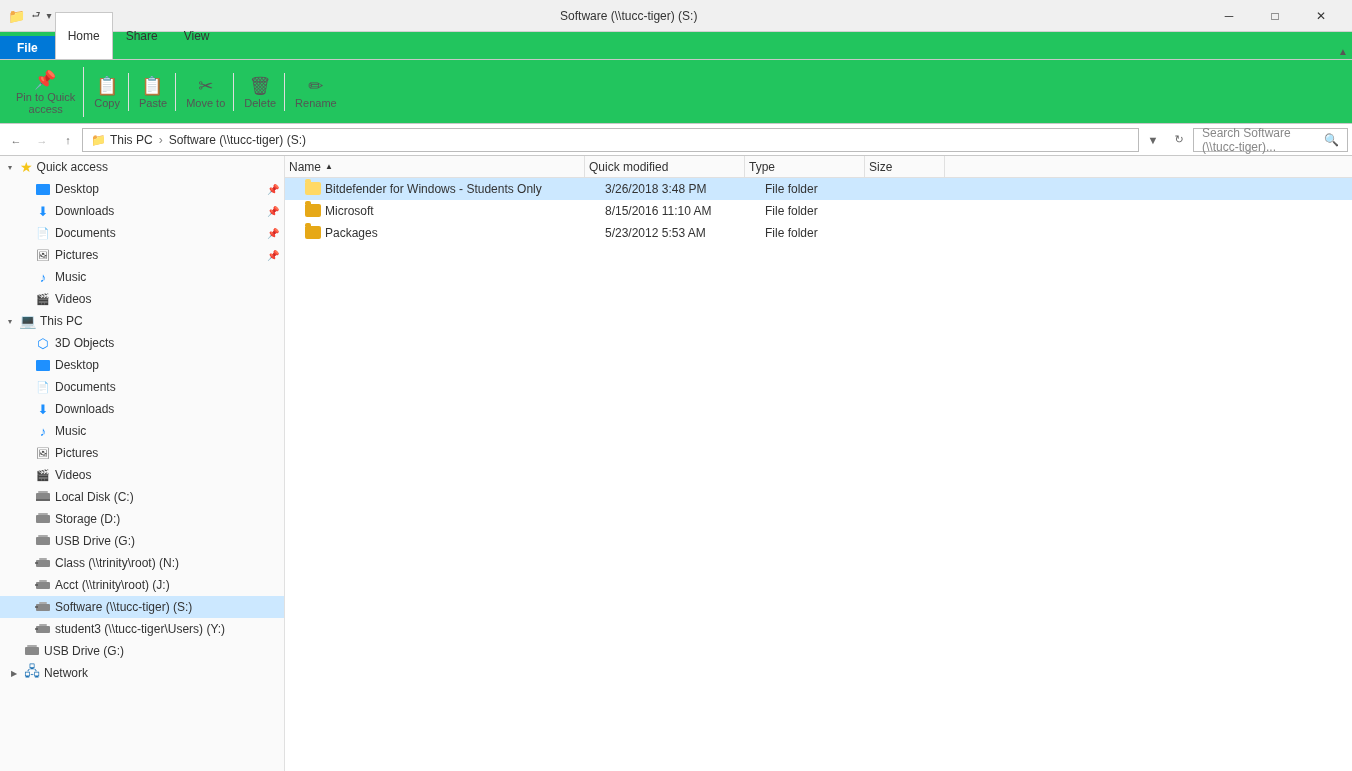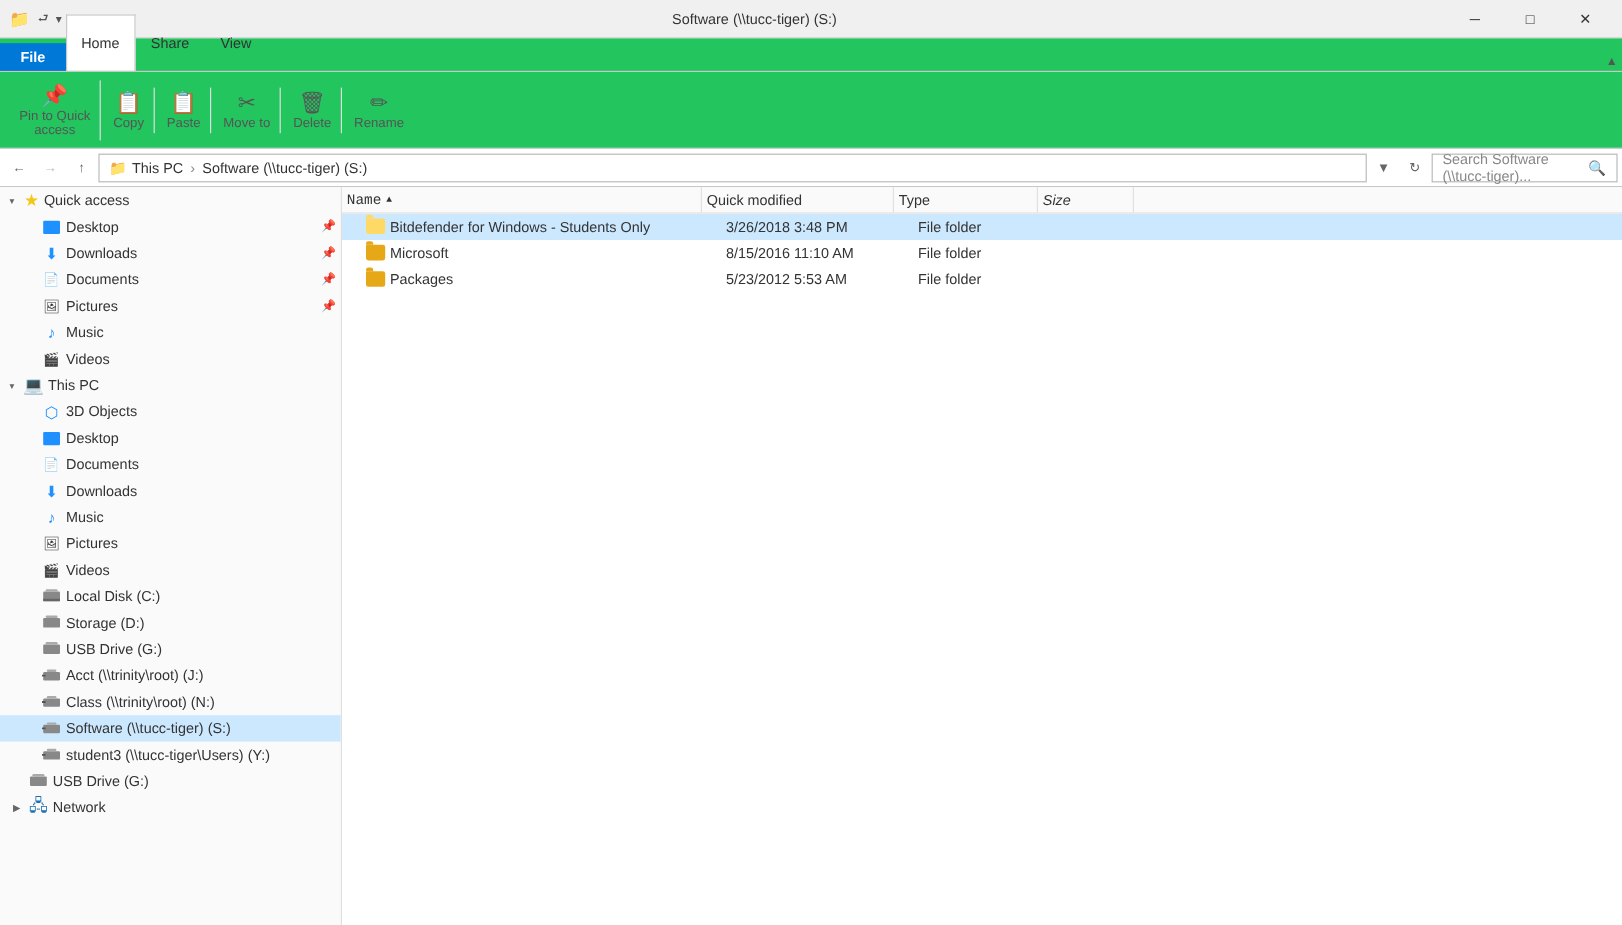--- a/index.html
+++ b/index.html
@@ -152,24 +152,24 @@
     }
     .col-header {
       display: flex; align-items: center; height: 100%;
       padding: 0 4px;
       font-size: 12px;
       cursor: pointer;
       color: #333;
       border-right: 1px solid #e0e0e0;
       white-space: nowrap;
     }
-    .col-name { width: 300px; font-family: Liberation Mono, monospace; }
+    .col-name { width: 300px; }
     .col-date { width: 160px; }
     .col-type { width: 120px; text-align: center; }
-    .col-size { width: 80px; font-style: italic; }
+    .col-size { width: 80px; }
     .col-sort-icon { margin-left: 4px; font-size: 8px; }
 
     .file-row {
       display: flex;
       align-items: center;
       height: 22px;
       cursor: pointer;
       border-bottom: 1px solid transparent;
     }
     .file-row.selected { background: #cce8ff; }
@@ -413,31 +413,31 @@
       <span>USB Drive (G:)</span>
     </div>
     <div class="sidebar-item indent-1">
       <span class="sidebar-icon">
         <svg width="16" height="14" viewBox="0 0 16 14">
             <rect x="1" y="4" width="14" height="7" fill="#888" rx="1"></rect>
             <rect x="4" y="2" width="8" height="2" fill="#aaa" rx="1"></rect>
             <line x1="0" y1="7" x2="3" y2="7" stroke="#555" stroke-width="1.5"></line>
           </svg>
       </span>
-      <span>Acct (\\trinity\root) (J:)</span>
+      <span>Class (\\trinity\root) (N:)</span>
     </div>
     <div class="sidebar-item indent-1">
       <span class="sidebar-icon">
         <svg width="16" height="14" viewBox="0 0 16 14">
             <rect x="1" y="4" width="14" height="7" fill="#888" rx="1"></rect>
             <rect x="4" y="2" width="8" height="2" fill="#aaa" rx="1"></rect>
             <line x1="0" y1="7" x2="3" y2="7" stroke="#555" stroke-width="1.5"></line>
           </svg>
       </span>
-      <span>Class (\\trinity\root) (N:)</span>
+      <span>Acct (\\trinity\root) (J:)</span>
     </div>
     <div class="sidebar-item indent-1 selected">
       <span class="sidebar-icon">
         <svg width="16" height="14" viewBox="0 0 16 14">
             <rect x="1" y="4" width="14" height="7" fill="#888" rx="1"></rect>
             <rect x="4" y="2" width="8" height="2" fill="#aaa" rx="1"></rect>
             <line x1="0" y1="7" x2="3" y2="7" stroke="#555" stroke-width="1.5"></line>
           </svg>
       </span>
       <span>Software (\\tucc-tiger) (S:)</span>

